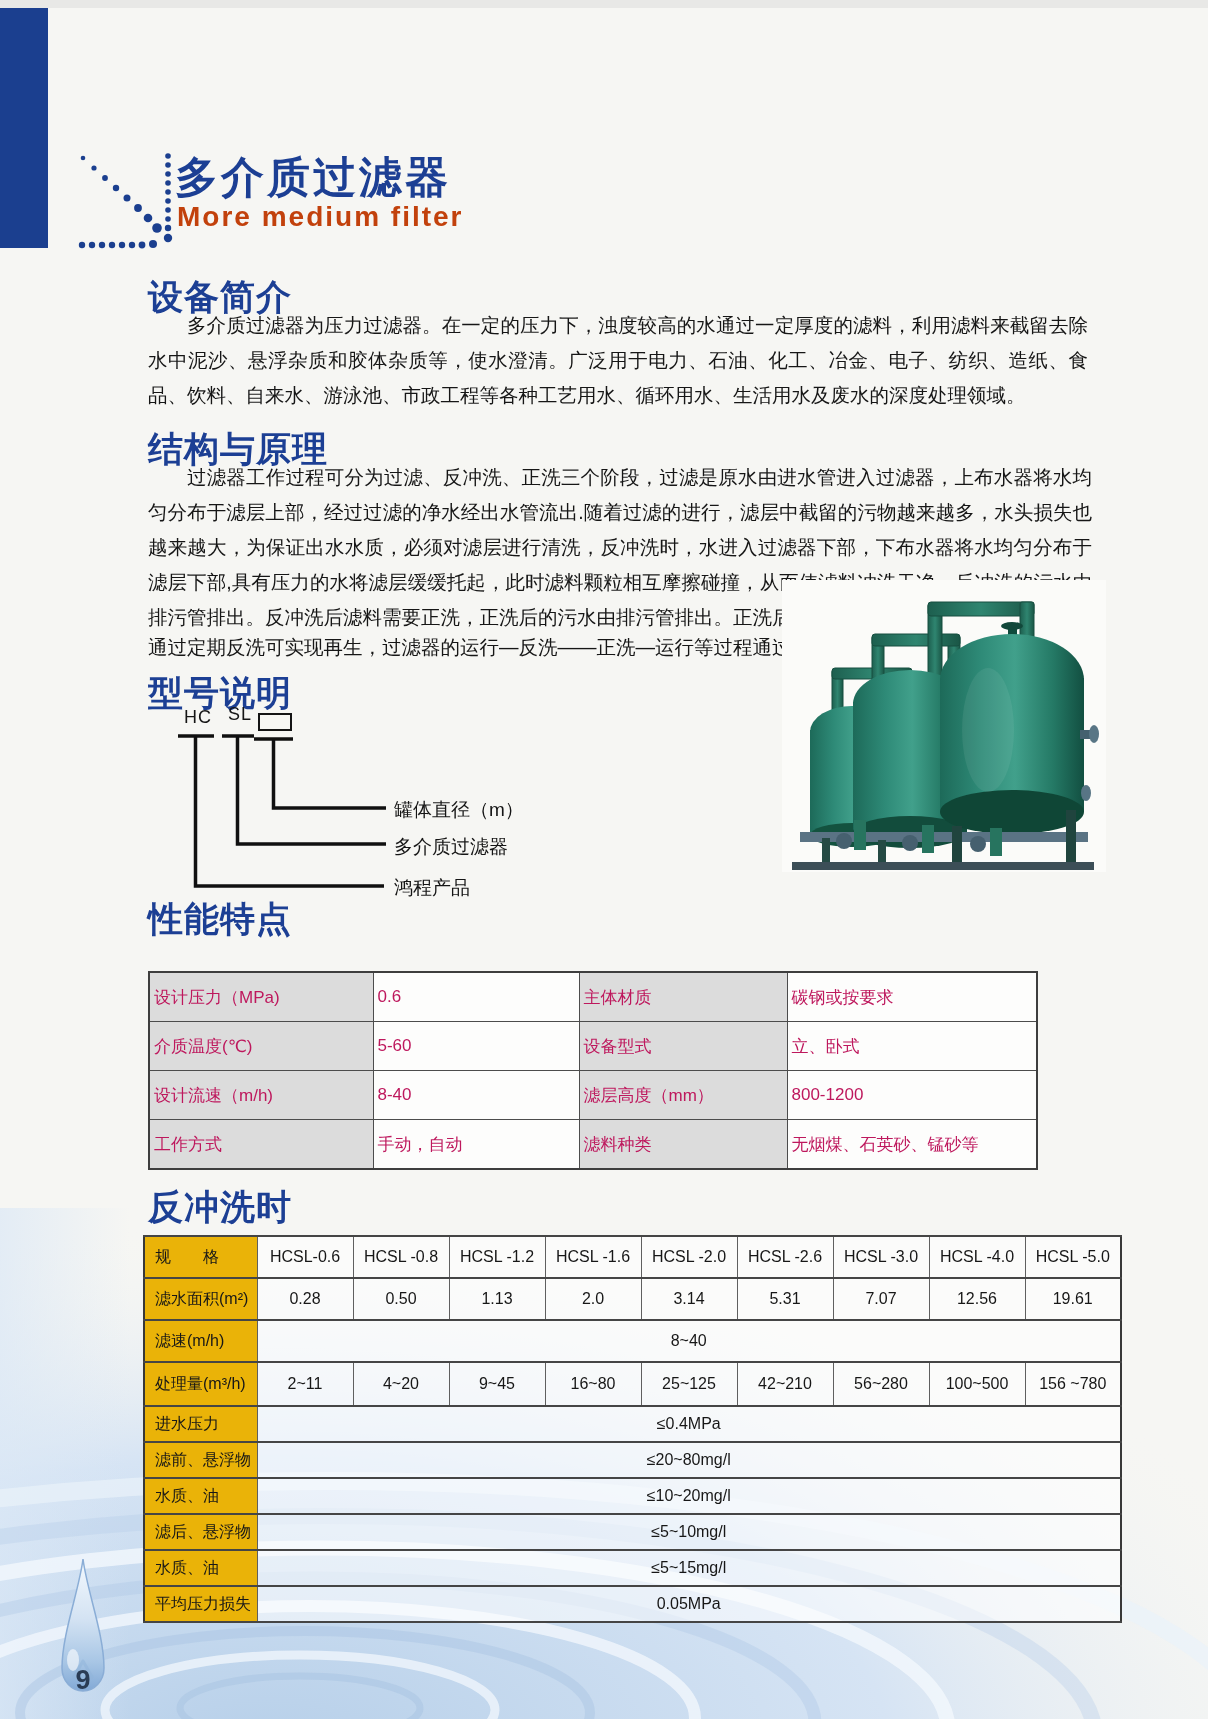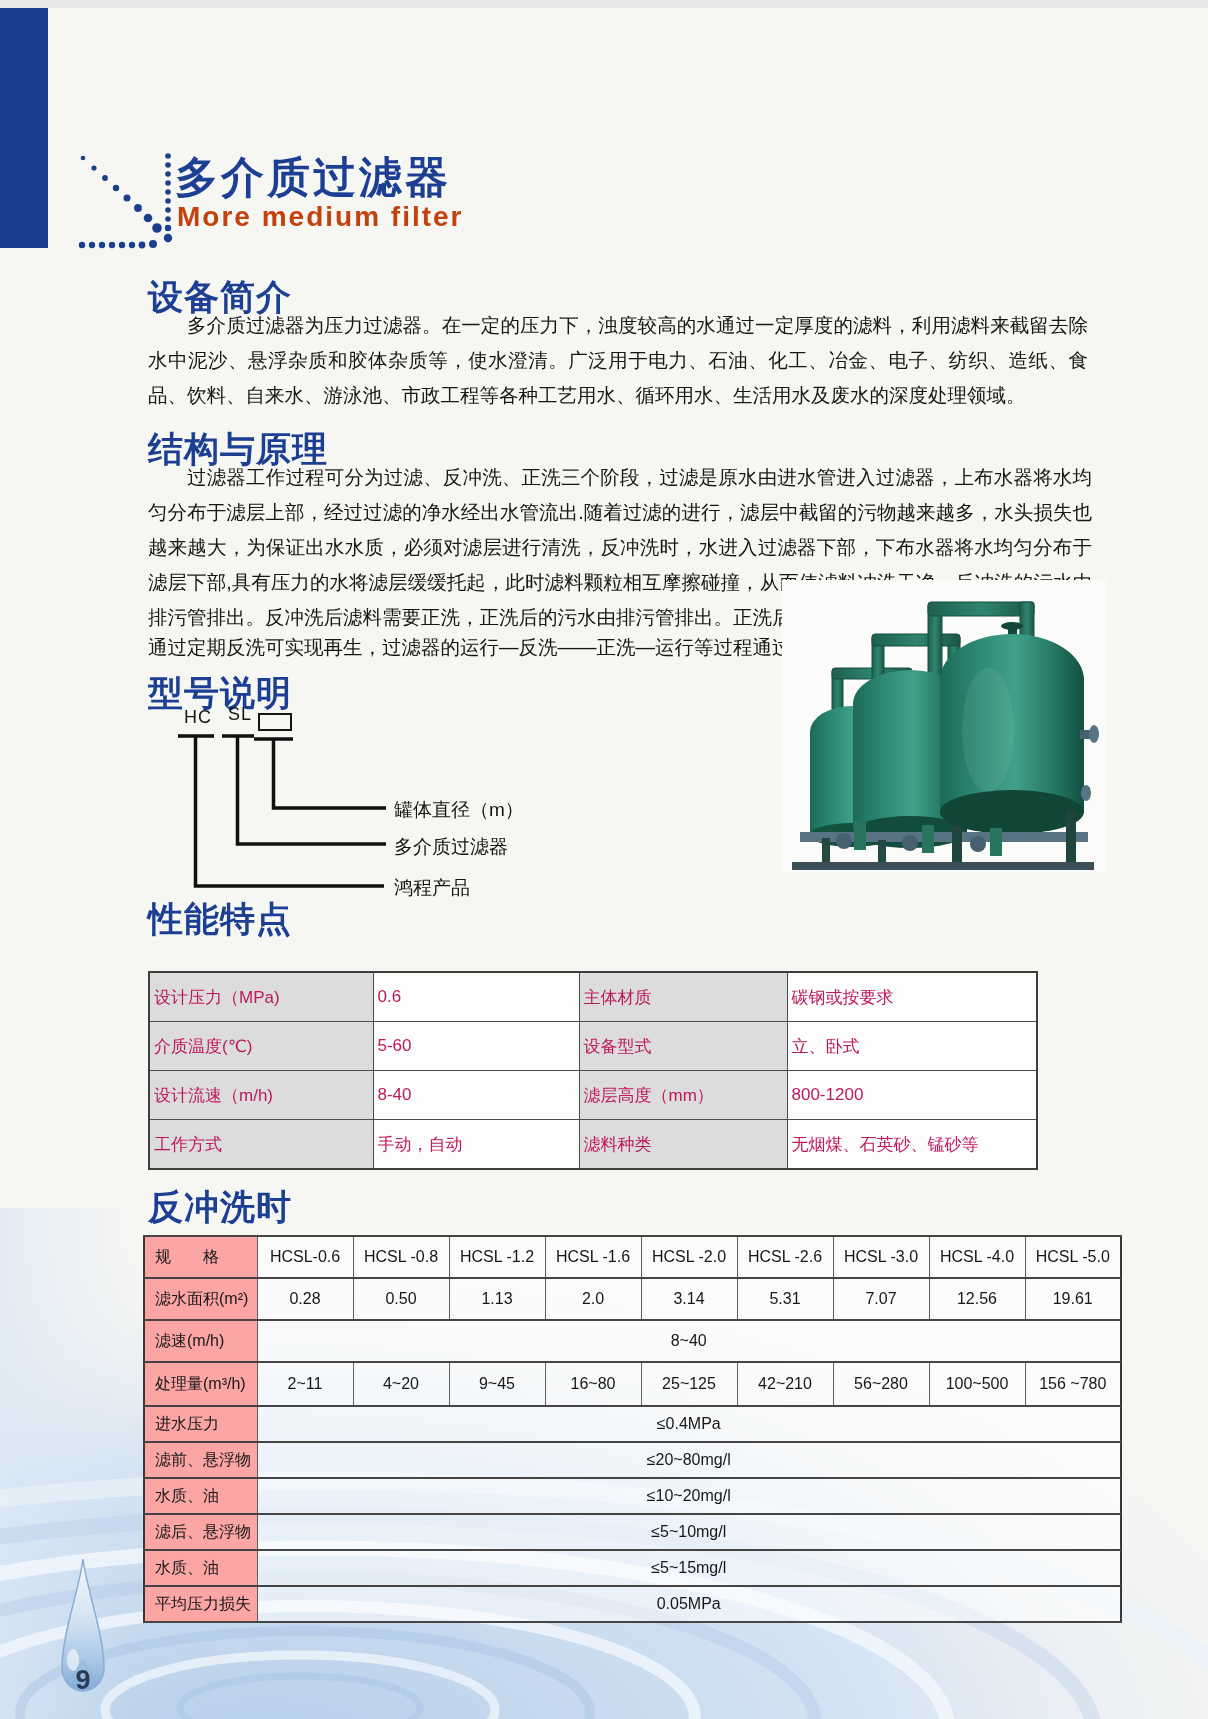--- a/index.html
+++ b/index.html
@@ -31,21 +31,21 @@
   .feat{left:148px;top:963px;width:888px;z-index:2;}
   .feat td{border:1.6px solid #4c4c4c;height:48px;font-size:17px;text-align:left;
            color:#be185d;padding:0 4px;background:#fdfdfc;}
   .feat td.lab{background:#dcdcdc;}
   .feat{border:2px solid #3e3e3e;}
 
   
   .prm{left:143px;top:1227px;width:977px;z-index:2;border:2px solid #383838;}
   .prm td{border:1px solid #5f5f5f;border-top:2px solid #454545;border-bottom:2px solid #454545;
           font-size:16px;text-align:center;color:#171717;padding:0 2px;background:rgba(255,255,255,0.55);}
-  .prm td.lab{background:#fca5a5;text-align:left;padding-left:10px;}
+  .prm td.lab{background:#eab308;text-align:left;padding-left:10px;}
   .prm tr.r-h td{height:40px;}
   .prm tr.r-a td{height:40px;}
   .prm tr.r-s td{height:40px;}
   .prm tr.r-c td{height:42px;}
   .prm tr.r-m td{height:34px;}
 
   svg{display:block;}
 </style>
 </head>
 <body>

